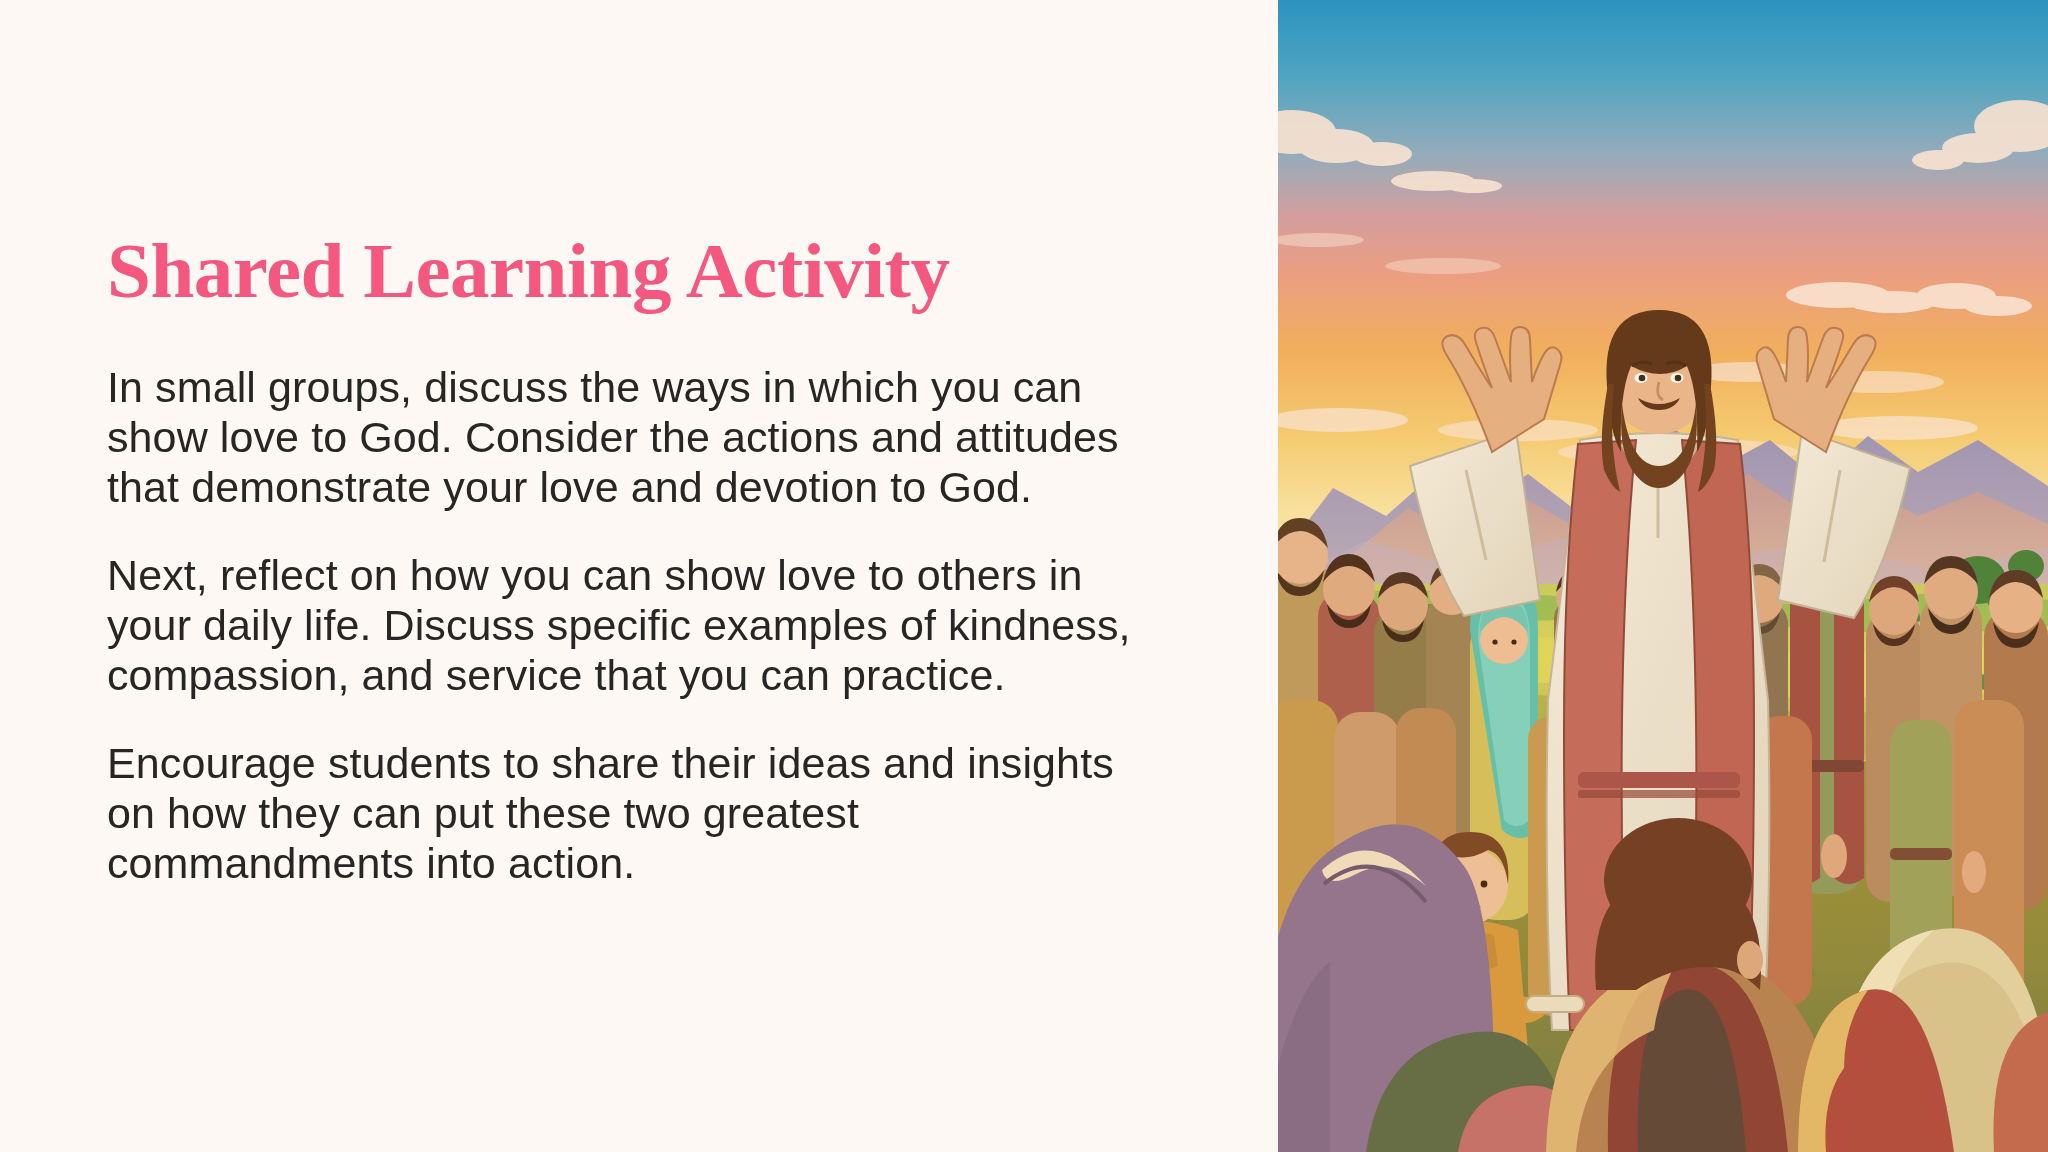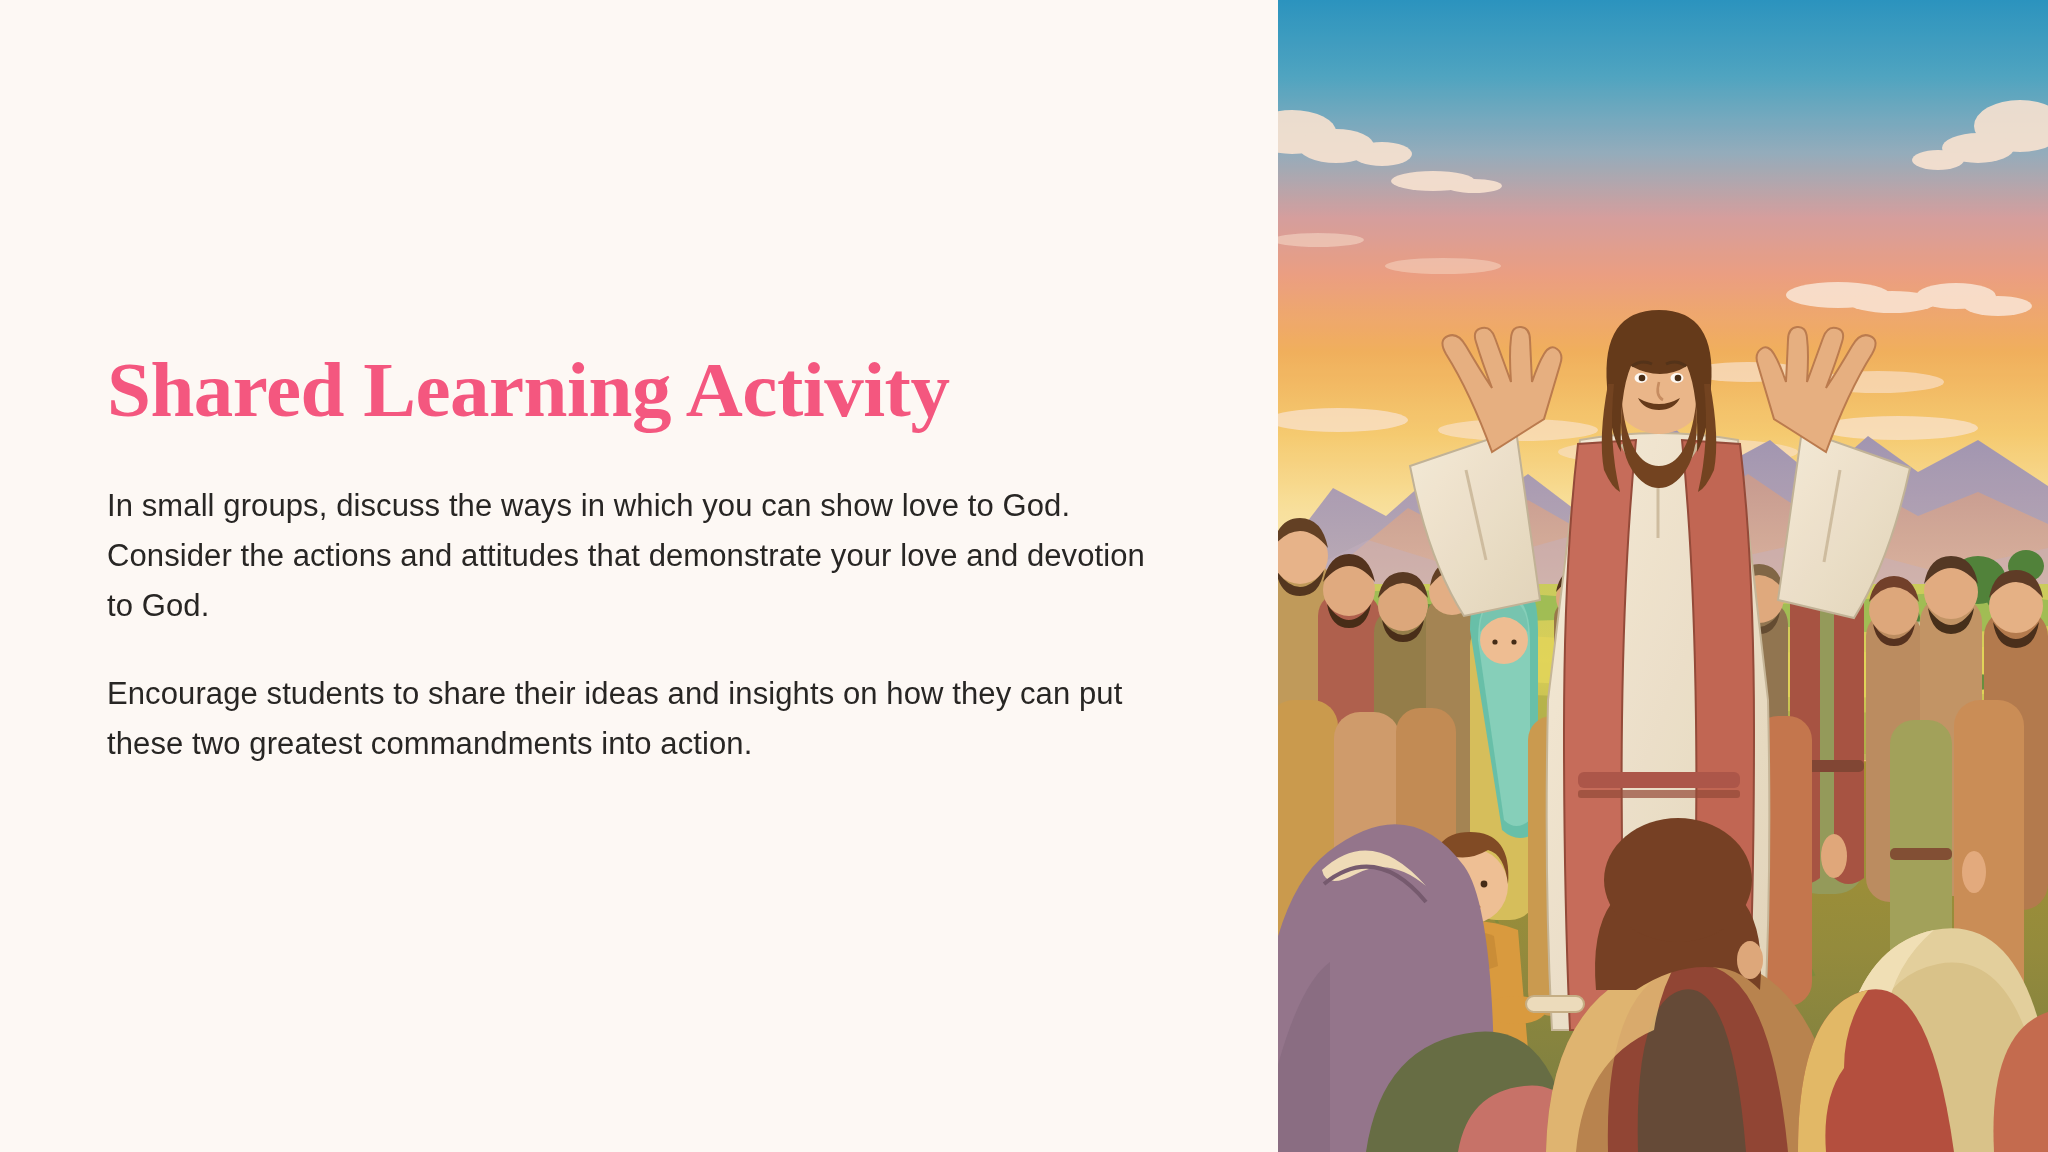--- a/index.html
+++ b/index.html
@@ -43,21 +43,21 @@
     font-weight: 700;
     font-size: 79px;
     line-height: 1.0;
     letter-spacing: -0.5px;
     color: #F4577F;
     margin: 0 0 52px 0;
     white-space: nowrap;
   }
   .body-para {
     font-family: "Liberation Sans", sans-serif;
-    font-size: 31px;
+    font-size: 43px;
     line-height: 50px;
     color: #282624;
     margin: 0 0 38px 0;
     font-weight: 400;
     letter-spacing: 0.1px;
   }
   .body-para:last-child { margin-bottom: 16px; }
 
   
   .art-panel {
@@ -74,20 +74,21 @@
 
 <div class="slide">
 
   <section class="text-panel">
     <div class="inner">
 
       <h1 class="slide-title">Shared Learning Activity</h1>
 
       <p class="body-para">In small groups, discuss the ways in which you can show love to God. Consider the actions and attitudes that demonstrate your love and devotion to God.</p>
 
+      <p class="body-para">Next, reflect on how you can show love to others in your daily life. Discuss specific examples of kindness, compassion, and service that you can practice.</p>
 
       <p class="body-para">Encourage students to share their ideas and insights on how they can put these two greatest commandments into action.</p>
 
     </div>
   </section>
 
   <section class="art-panel">
     <svg class="art-svg" viewBox="0 0 770 1152" preserveAspectRatio="xMidYMid slice">
       <defs>
         <linearGradient id="sky" x1="0" y1="0" x2="0" y2="1">

